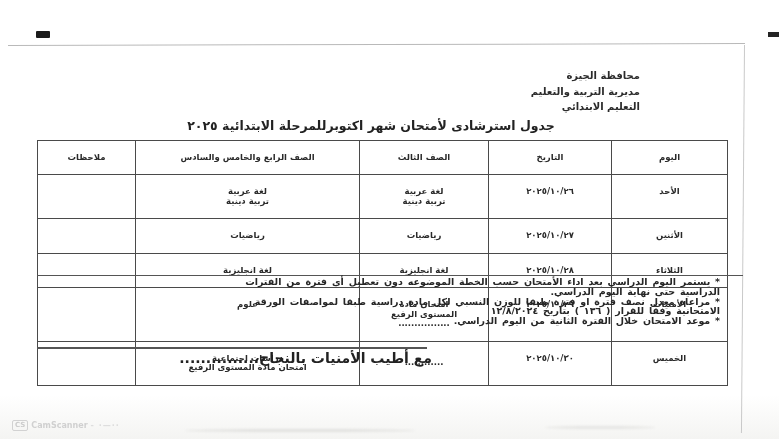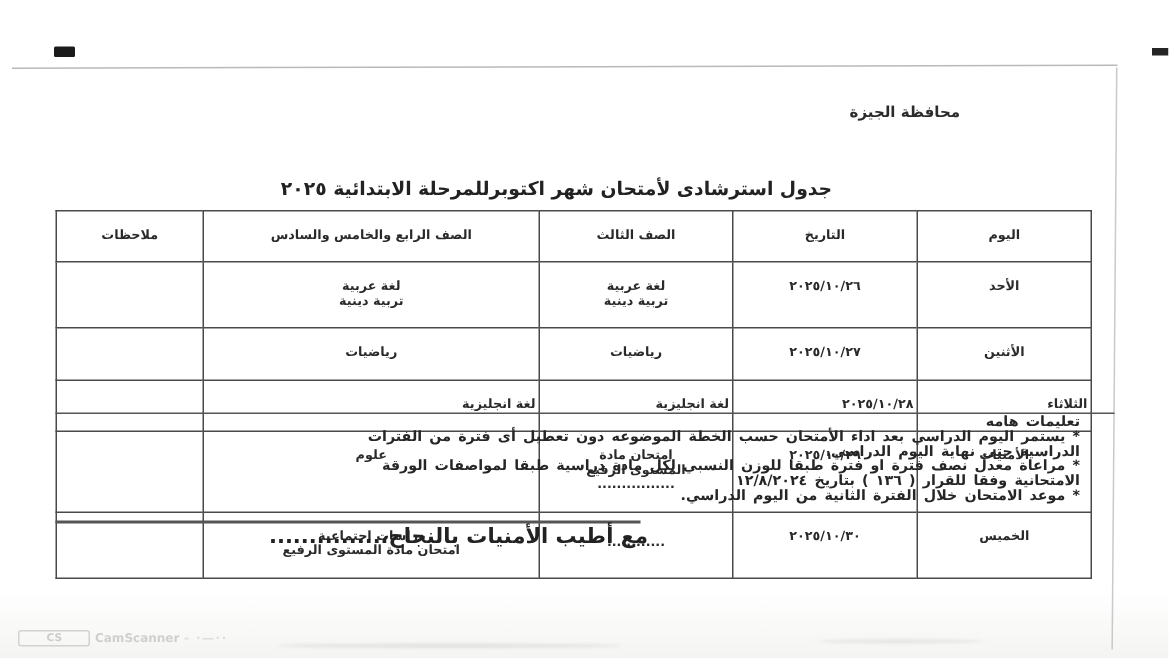--- a/index.html
+++ b/index.html
@@ -25,52 +25,54 @@
     font-size:12.5px;font-weight:bold;color:#222;}
 
   
   .schedule{position:absolute;left:37px;top:140px;width:690px;border-collapse:collapse;
     direction:rtl;font-size:8.5px;font-weight:bold;color:#2a2a2a;table-layout:fixed;}
   .schedule th,.schedule td{border:1px solid #4a4a4a;padding:12px 2px;vertical-align:top;
     text-align:center;line-height:9.5px;white-space:pre-line;overflow:hidden;}
   .schedule thead tr{height:9px;}
   .schedule th{font-weight:bold;line-height:9px;}
   tr.r1{height:21px;} tr.r2{height:12px;} tr.r3{height:19px;} tr.r4{height:30px;} tr.r5{height:29px;}
-  tr.r3 td{vertical-align:middle;text-align:right;}
+  tr.r3 td{vertical-align:middle;}
   tr.r5 td.c-g3{vertical-align:middle;}
 
   
   .rule-top{position:absolute;left:37px;top:275px;width:706px;height:1px;background:#555;}
   .rule-bottom{position:absolute;left:37px;top:347px;width:390px;height:2px;background:#555;}
   .instructions{position:absolute;right:59px;top:277px;width:682px;direction:rtl;text-align:right;
     font-size:9.5px;font-weight:bold;color:#262626;line-height:9.8px;word-spacing:1.5px;}
   .inst-item{white-space:pre-line;}
   .closing{position:absolute;right:347px;top:350px;direction:rtl;
     font-size:14px;font-weight:bold;color:#222;}
 
   
   .scanned-by{position:absolute;right:24px;top:411px;direction:rtl;
     font-size:10px;font-weight:bold;color:#3c3c3c;letter-spacing:0.2px;}
   .watermark{position:absolute;left:12px;top:420px;display:flex;align-items:center;gap:3px;
     color:#d0d0d0;font-size:8px;font-weight:bold;}
-  .wm-logo{border:1px solid #d2d2d2;border-radius:2px;padding:0 18px;font-size:7px;line-height:9px;color:#cccccc;}
+  .wm-logo{border:1px solid #d2d2d2;border-radius:2px;padding:0 2px;font-size:7px;line-height:9px;color:#cccccc;}
   .wm-extra{color:#dedede;letter-spacing:1px;}
 </style>
 </head>
 <body>
 
 <div class="page">
 
   <div class="edge-top"></div>
   <div class="edge-right"></div>
   <div class="mark-tl"></div>
   <div class="mark-tr"></div>
 
   <div class="org-block">
     <div>محافظة الجيزة</div>
+    <div>مديرية التربية والتعليم</div>
+    <div>التعليم الابتدائي</div>
   </div>
 
   <div class="doc-title">جدول استرشادى لأمتحان شهر اكتوبرللمرحلة الابتدائية ٢٠٢٥</div>
 
   <table class="schedule">
     <colgroup>
       <col style="width:116px">
         <col style="width:123px">
         <col style="width:129px">
         <col style="width:224px">
@@ -125,21 +127,20 @@
         <td>دراسات اجتماعية
 امتحان مادة المستوى الرفيع</td>
         <td></td>
       </tr>
     </tbody>
   </table>
 
   <div class="rule-top"></div>
 
   <div class="instructions">
-    <div class="inst-title">تعليمات هامه</div>
     <div class="inst-item">* يستمر اليوم الدراسي بعد اداء الأمتحان حسب الخطة الموضوعه دون تعطيل أى فترة من الفترات
 الدراسية حتى نهاية اليوم الدراسي.</div>
     <div class="inst-item">* مراعاة معدل نصف فترة او فترة طبقا للوزن النسبي لكل مادة دراسية طبقا لمواصفات الورقة
 الامتحانية وفقا للقرار ( ١٣٦ )  بتاريخ ١٢/٨/٢٠٢٤</div>
     <div class="inst-item">* موعد الامتحان خلال الفترة الثانية من اليوم الدراسي.</div>
   </div>
 
   <div class="rule-bottom"></div>
 
   <div class="closing">مع أطيب الأمنيات بالنجاح،..............</div>

